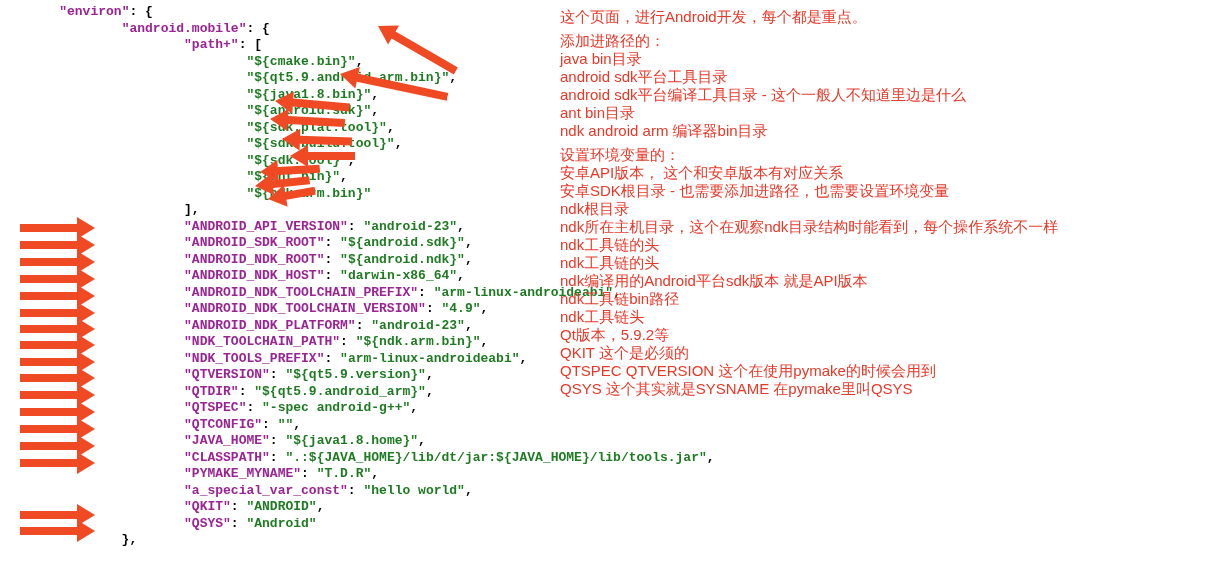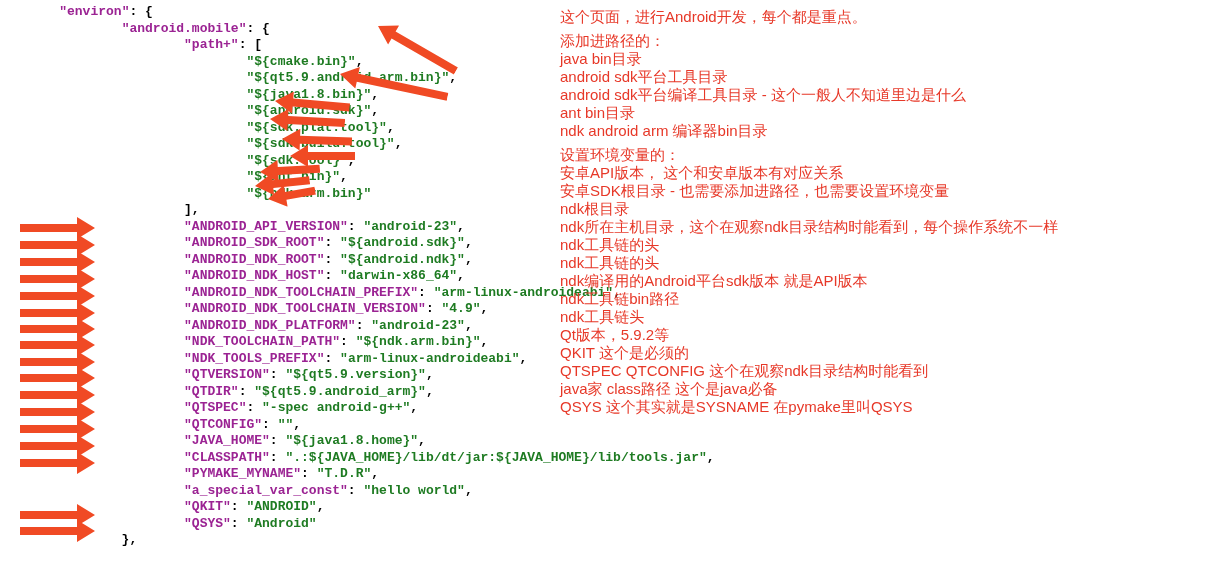--- a/index.html
+++ b/index.html
@@ -80,22 +80,21 @@
         <div>安卓SDK根目录 - 也需要添加进路径，也需要设置环境变量</div>
         <div>ndk根目录</div>
         <div>ndk所在主机目录，这个在观察ndk目录结构时能看到，每个操作系统不一样</div>
         <div>ndk工具链的头</div>
         <div>ndk工具链的头</div>
         <div>ndk编译用的Android平台sdk版本 就是API版本</div>
         <div>ndk工具链bin路径</div>
         <div>ndk工具链头</div>
         <div>Qt版本，5.9.2等</div>
         <div>QKIT 这个是必须的</div>
-        <div>QTSPEC QTCONFIG 这个在观察ndk目录结构时能看到</div>
-        <div>java家 class路径 这个是java必备</div>
+        <div>QTSPEC QTVERSION 这个在使用pymake的时候会用到</div>
         <div>QSYS 这个其实就是SYSNAME 在pymake里叫QSYS</div>
       </div>
   </div>
 </div>
 
 <div id="arrows-layer">
     <div class="arrow" style="left: 378px; top: 15px; transform: rotate(30deg); transform-origin: 0px 50%;">
       <svg width="90" height="22" viewBox="0 0 90 22">
         <path d="M0 11 L18 0 L18 7 L90 7 L90 15 L18 15 L18 22 Z"></path>
       </svg>

